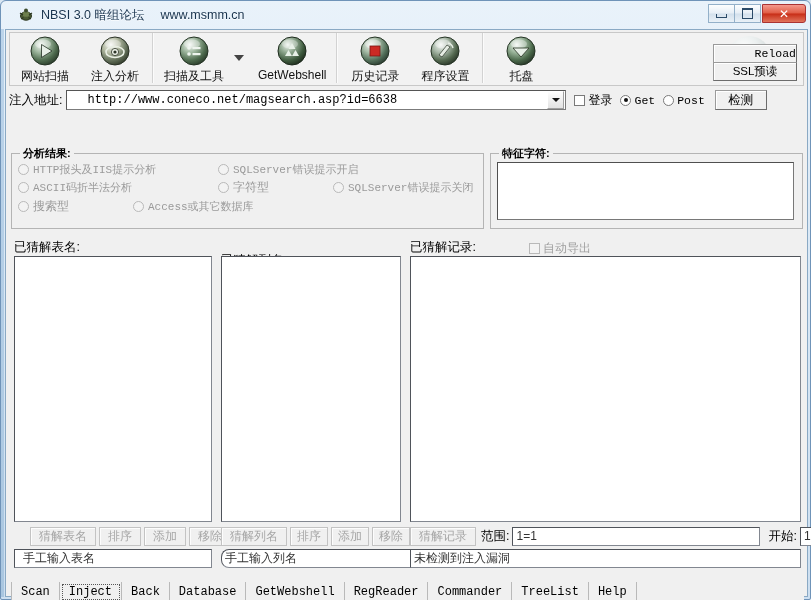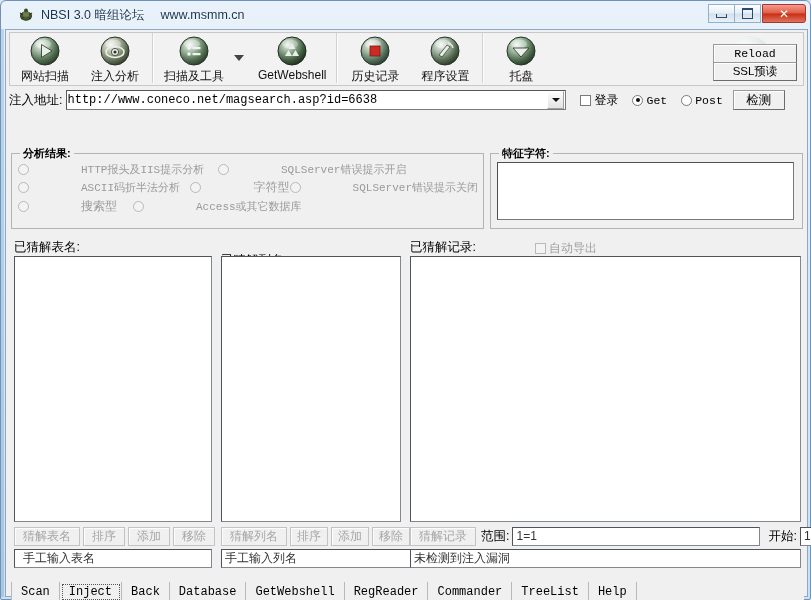--- a/index.html
+++ b/index.html
@@ -100,48 +100,48 @@
     opacity:.85;
   }
   .smallbtn{
     position:absolute;left:0;width:84px;height:19px;box-sizing:border-box;
     background:#f0f0f0;border:1px solid #9a9a9a;
     border-right-color:#6c6c6c;border-bottom-color:#6c6c6c;
     font-family:"Liberation Mono","DejaVu Sans Mono",monospace;
     font-size:11.5px;color:#000;text-align:center;line-height:17px;
     box-shadow:inset 1px 1px 0 #fff;
   }
-  .smallbtn.b1{top:8px;}
+  .smallbtn.b1{top:8px;text-align:right;}
   .smallbtn.b2{top:26px;font-family:Liberation Sans, sans-serif;}
 
   
   #urlrow{
     position:absolute;left:3px;top:58px;width:795px;height:24px;
     display:flex;align-items:center;
   }
   .lbl{font-size:12.5px;color:#000;white-space:nowrap;}
   .cnlbl{font-family:"Liberation Sans","DejaVu Sans",sans-serif;}
   #urlcombo{
     position:relative;margin-left:4px;width:500px;height:20px;box-sizing:border-box;
     background:#fff;border:1px solid #7b7b7b;border-top-color:#555;border-left-color:#555;
     display:flex;align-items:center;
   }
   #urlcombo .urltext{
-    flex:1;padding-left:0;font-family:"Liberation Mono","DejaVu Sans Mono",monospace;
+    flex:1;padding-left:20px;font-family:"Liberation Mono","DejaVu Sans Mono",monospace;
     font-size:12px;color:#000;white-space:nowrap;overflow:hidden;
   }
   #urlcombo .cbarrow{
     width:17px;height:18px;box-sizing:border-box;
     background:linear-gradient(180deg,#fdfdfd,#e3e3e3);
     border:1px solid #a0a0a0;border-top:1px solid #fff;border-left:1px solid #fff;
     display:flex;align-items:center;justify-content:center;margin-right:1px;
   }
   .caret-dn{width:0;height:0;border-left:4px solid transparent;border-right:4px solid transparent;border-top:4px solid #111;}
   .radio,.cbox{
-    display:inline-flex;align-items:center;margin-left:14px;white-space:nowrap;font-size:12px;
+    display:inline-flex;align-items:center;margin-left:8px;white-space:nowrap;font-size:12px;
   }
   .radio .dot,.cbox .sq{
     width:11px;height:11px;box-sizing:border-box;margin-right:3px;flex:0 0 auto;
     background:#fff;border:1px solid #7a7a7a;
   }
   .radio .dot{border-radius:50%;position:relative;}
   .radio.on .dot::after{
     content:"";position:absolute;left:2.5px;top:2.5px;width:4px;height:4px;border-radius:50%;background:#111;
   }
   .radio .rl{font-family:"Liberation Mono","DejaVu Sans Mono",monospace;font-size:11.5px;}
@@ -158,21 +158,21 @@
     border:1px solid #b4b4b4;
   }
   .groupbox > .gtitle{
     position:absolute;left:8px;top:-8px;background:#f0f0f0;padding:0 3px;
     font-size:11px;color:#000;font-weight:bold;white-space:nowrap;
   }
   #grp-analysis{left:5px;top:123px;width:473px;height:76px;}
   #grp-feature{left:484px;top:123px;width:313px;height:76px;}
   .radio-grid{position:absolute;left:6px;top:8px;width:460px;}
   .rrow{display:flex;margin-bottom:2px;}
-  .ritem{display:flex;align-items:center;white-space:nowrap;color:#9a9a9a;font-size:12px;gap:48px;}
+  .ritem{display:flex;align-items:center;white-space:nowrap;color:#9a9a9a;font-size:12px;}
   .ritem .dot{
     width:11px;height:11px;box-sizing:border-box;border-radius:50%;
     border:1px solid #b9b9b9;background:#f3f3f3;margin-right:4px;flex:0 0 auto;
   }
   .ritem .mono{font-family:"Liberation Mono","DejaVu Sans Mono",monospace;font-size:11px;}
   .col1{width:200px;}
   .col2{width:115px;}
   .col3{width:auto;}
   #featurebox{
     position:absolute;left:6px;top:8px;width:297px;height:58px;box-sizing:border-box;
@@ -204,25 +204,25 @@
     margin-right:3px;white-space:nowrap;
   }
   .abtn.w-wide{width:66px;}
   .abtn.w-mid{width:42px;}
   .abtn.w-sm{width:38px;}
   .textinput{
     box-sizing:border-box;height:19px;background:#fff;
     border:1px solid #828790;border-top-color:#4f535a;border-left-color:#4f535a;
     font-size:12px;color:#505050;padding-left:3px;line-height:17px;white-space:nowrap;overflow:hidden;
   }
-  #row-tables{left:8px;top:497px;}
+  #row-tables{left:24px;top:497px;}
   #row-cols{left:215px;top:497px;}
   #row-recs{left:404px;top:497px;}
   #inp-table{position:absolute;left:8px;top:519px;width:198px;color:#333;padding-left:8px;}
-  #inp-col{position:absolute;left:215px;top:519px;width:217px;color:#333;}
+  #inp-col{position:absolute;left:215px;top:519px;width:217px;color:#333;border-radius:8px;}
   #inp-rec{position:absolute;left:404px;top:519px;width:391px;color:#333;}
   .inline-lbl{font-size:12.5px;color:#000;margin:0 3px 0 2px;white-space:nowrap;}
 
   
   #tabstrip{
     position:absolute;left:5px;top:552px;width:793px;height:20px;
     box-sizing:border-box;
     border-bottom:1px solid #b9b9b9;
     display:flex;align-items:stretch;
   }

